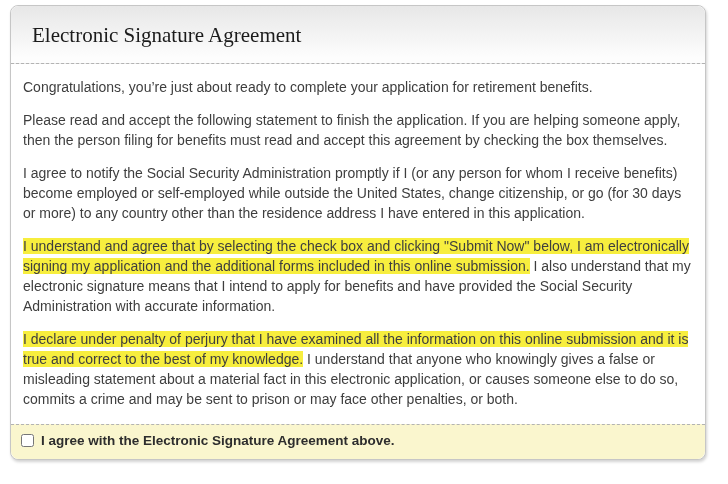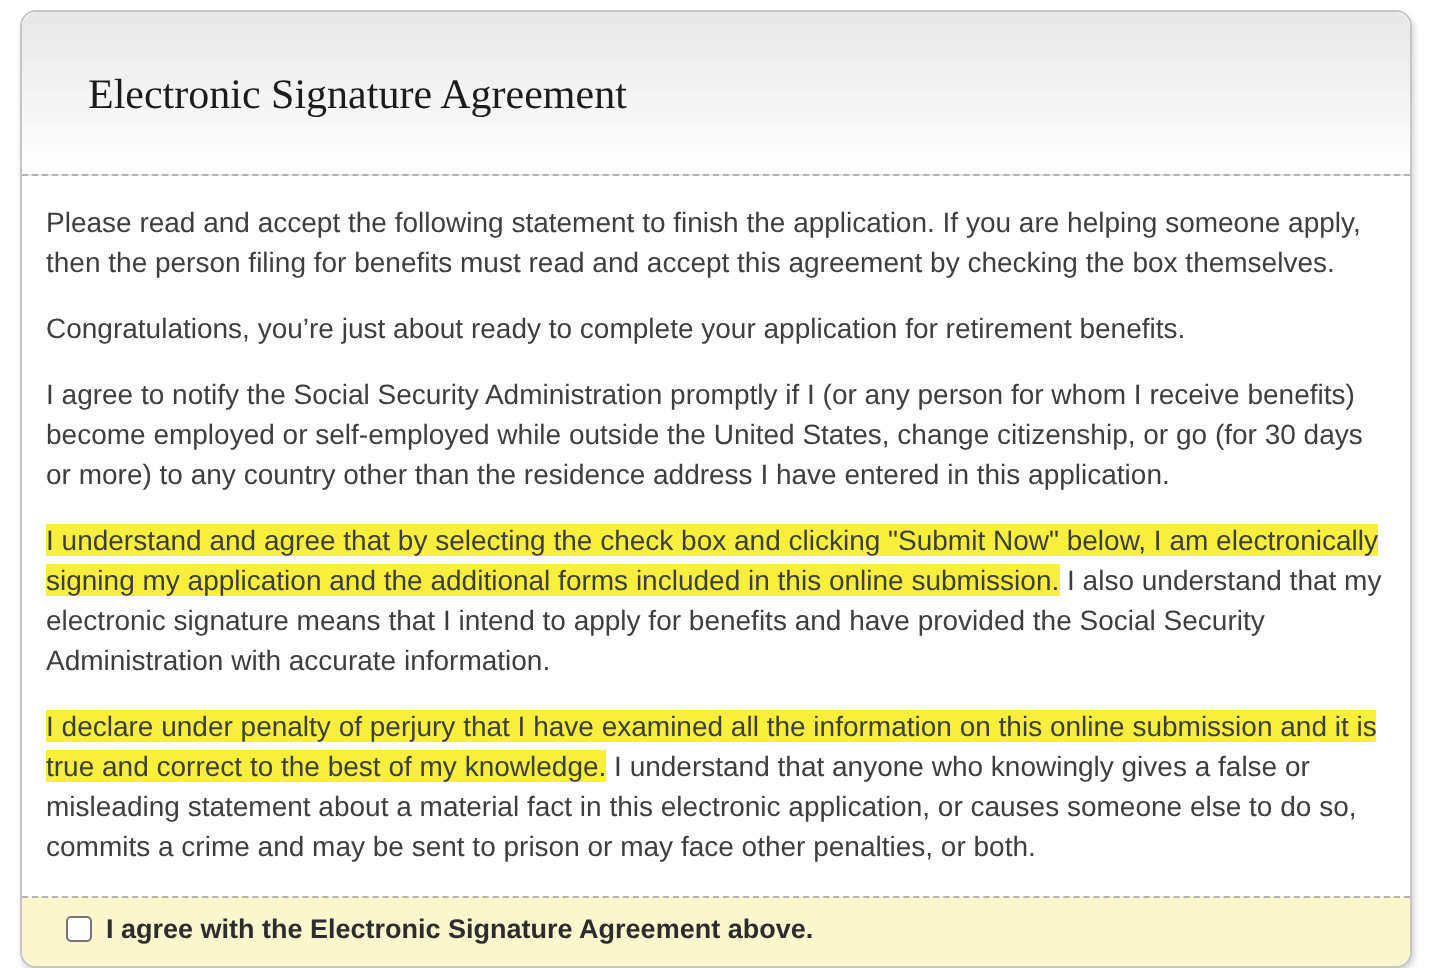--- a/index.html
+++ b/index.html
@@ -26,40 +26,40 @@
     border-radius:8px;
     box-shadow:1px 2px 3px rgba(0,0,0,0.18);
   }
   .panel-header{
     background:linear-gradient(var(--hdr-top), var(--hdr-bottom) 90%);
     border-radius:8px 8px 0 0;
     border-bottom:1px dashed #b3b3b3;
     padding:12px 16px 11px 17px;
   }
   .panel-title{
-    margin:16px;
+    margin:4px;
     font-family:"Liberation Serif", serif;
     font-weight:400;
     font-size:21px;
     line-height:26px;
     color:var(--title-text);
   }
   .panel-body{
     padding:13px 12px 2px 12px;
     font-size:14px;
     line-height:20px;
     color:var(--body-text);
   }
   .panel-body p{margin:0 0 13px 0;}
   .hl{background:var(--hl);}
   .panel-footer{
     background:var(--footer-bg);
     border-top:1px dashed #b3b3b3;
     border-radius:0 0 8px 8px;
-    padding:8px 12px 11px 22px;
+    padding:8px 12px 11px 10px;
   }
   .agree-row{
     display:flex;
     align-items:center;
     gap:7px;
     font-size:13.5px;
     font-weight:bold;
     color:#2d2d2d;
     cursor:pointer;
   }
@@ -73,22 +73,22 @@
 </head>
 <body>
 
 <div class="panel">
 
   <div class="panel-header">
     <h1 class="panel-title">Electronic Signature Agreement</h1>
   </div>
 
   <div class="panel-body">
+      <p><span>Congratulations, you’re just about ready to complete your application for retirement benefits.</span></p>
       <p><span>Please read and accept the following statement to finish the application. If you are helping someone apply, then the person filing for benefits must read and accept this agreement by checking the box themselves.</span></p>
-      <p><span>Congratulations, you’re just about ready to complete your application for retirement benefits.</span></p>
       <p><span>I agree to notify the Social Security Administration promptly if I (or any person for whom I receive benefits) become employed or self-employed while outside the United States, change citizenship, or go (for 30 days or more) to any country other than the residence address I have entered in this application.</span></p>
       <p><span class="hl">I understand and agree that by selecting the check box and clicking "Submit Now" below, I am electronically signing my application and the additional forms included in this online submission.</span><span> I also understand that my electronic signature means that I intend to apply for benefits and have provided the Social Security Administration with accurate information.</span></p>
       <p><span class="hl">I declare under penalty of perjury that I have examined all the information on this online submission and it is true and correct to the best of my knowledge.</span><span> I understand that anyone who knowingly gives a false or misleading statement about a material fact in this electronic application, or causes someone else to do so, commits a crime and may be sent to prison or may face other penalties, or both.</span></p>
     </div>
 
   <div class="panel-footer">
     <label class="agree-row">
       <input type="checkbox" style="">
       <span>I agree with the Electronic Signature Agreement above.</span>
     </label>

